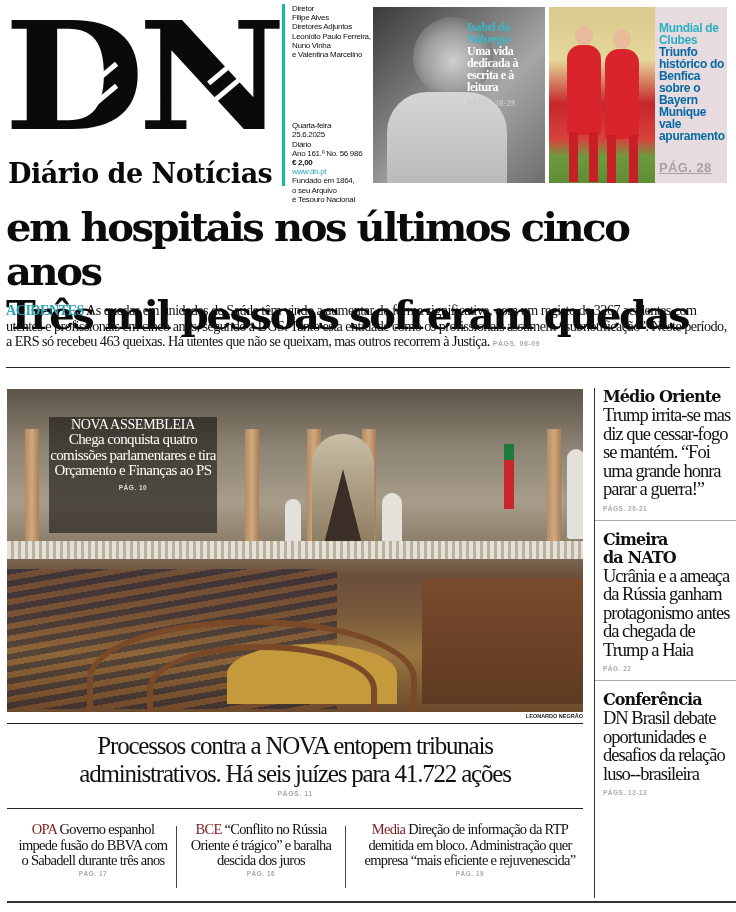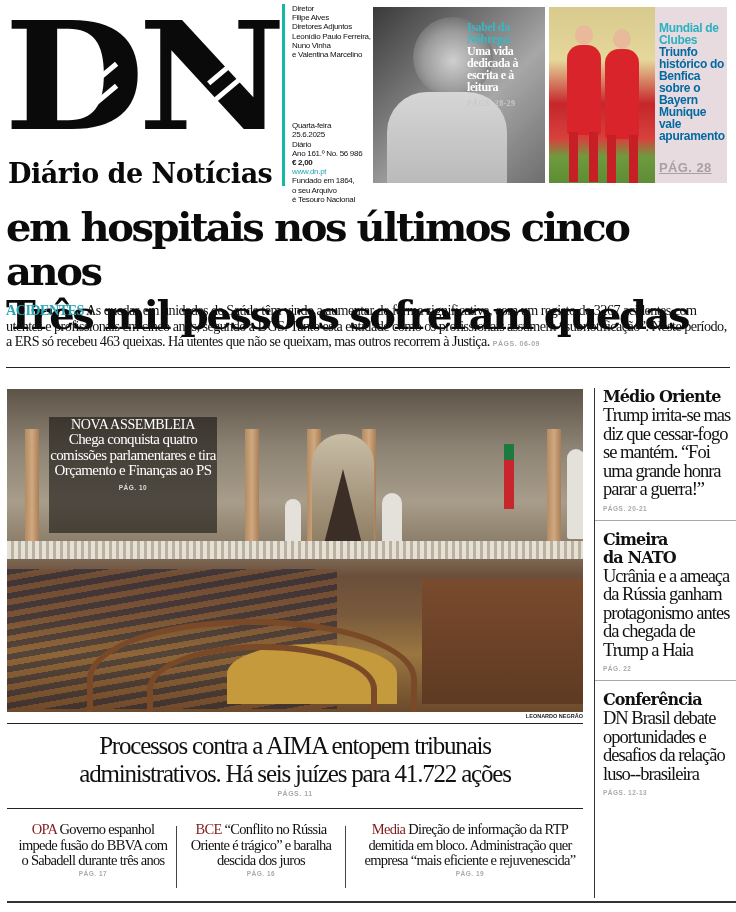--- a/index.html
+++ b/index.html
@@ -182,21 +182,21 @@
     <div class="ov-kicker">NOVA ASSEMBLEIA</div>
     <div class="ov-head">Chega conquista quatro comissões parlamentares e tira Orçamento e Finanças ao PS</div>
     <div class="ov-page">PÁG. 10</div>
   </div>
 </div>
 <div class="abs photo-credit">LEONARDO NEGRÃO</div>
 
 <div class="rule" style="left:7px;top:723px;width:576px;"></div>
 
 <div class="abs aima">
-  <div>Processos contra a AIMA entopem tribunais</div>
+  <div>Processos contra a NOVA entopem tribunais</div>
   <div>administrativos. Há seis juízes para 41.722 ações</div>
 </div>
 <div class="abs aima-page pages-small">PÁGS. 11</div>
 
 <div class="rule" style="left:7px;top:808px;width:576px;"></div>
 
 <div class="brief" style="left:14px;width:158px;">
   <span class="brief-kicker">OPA</span>
   <span>Governo espanhol impede fusão do BBVA com o Sabadell durante três anos</span>
   <span class="brief-page">PÁG. 17</span>

